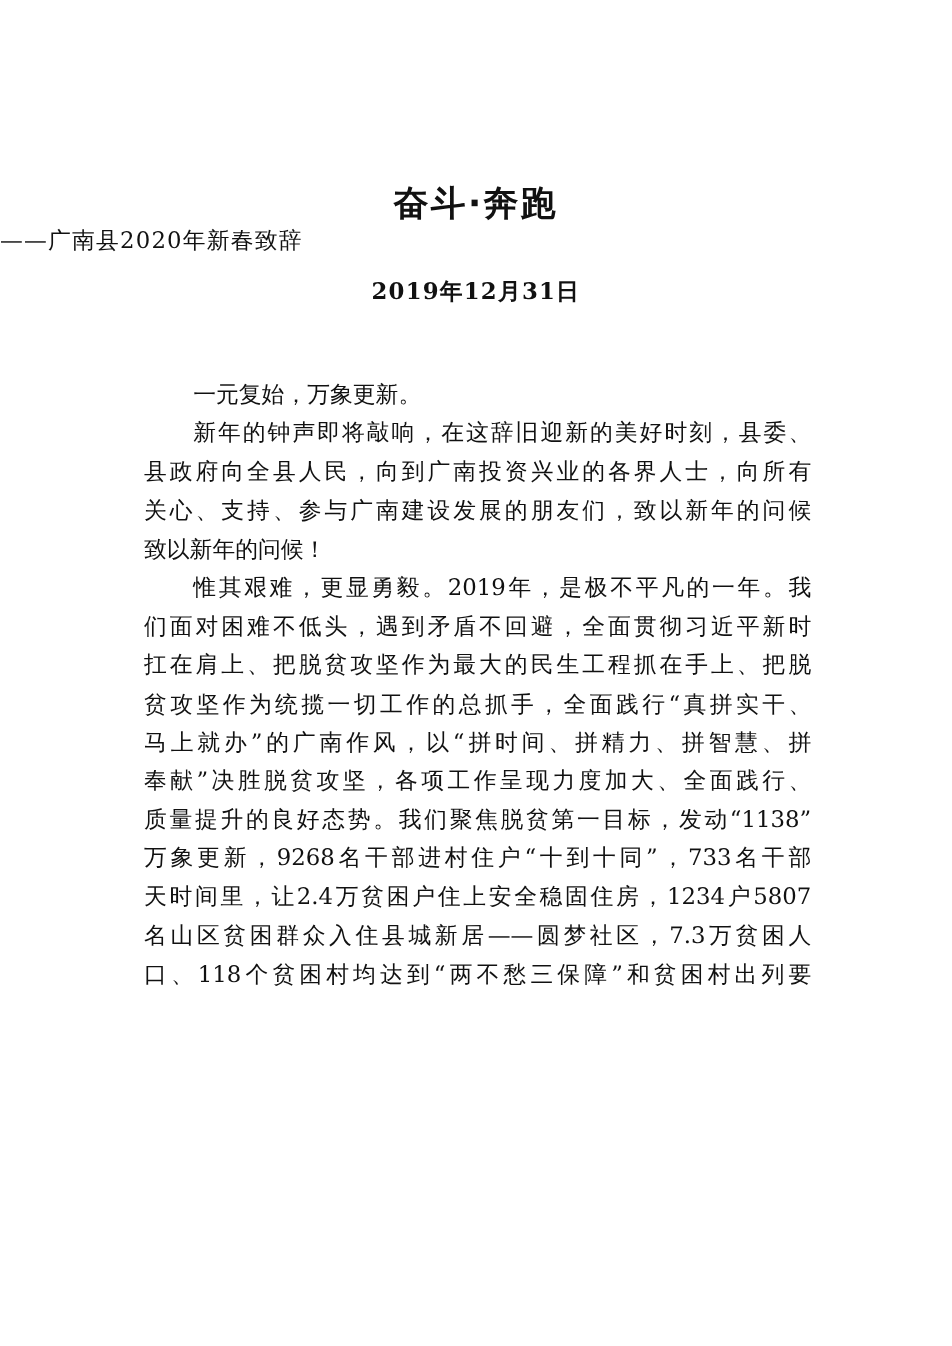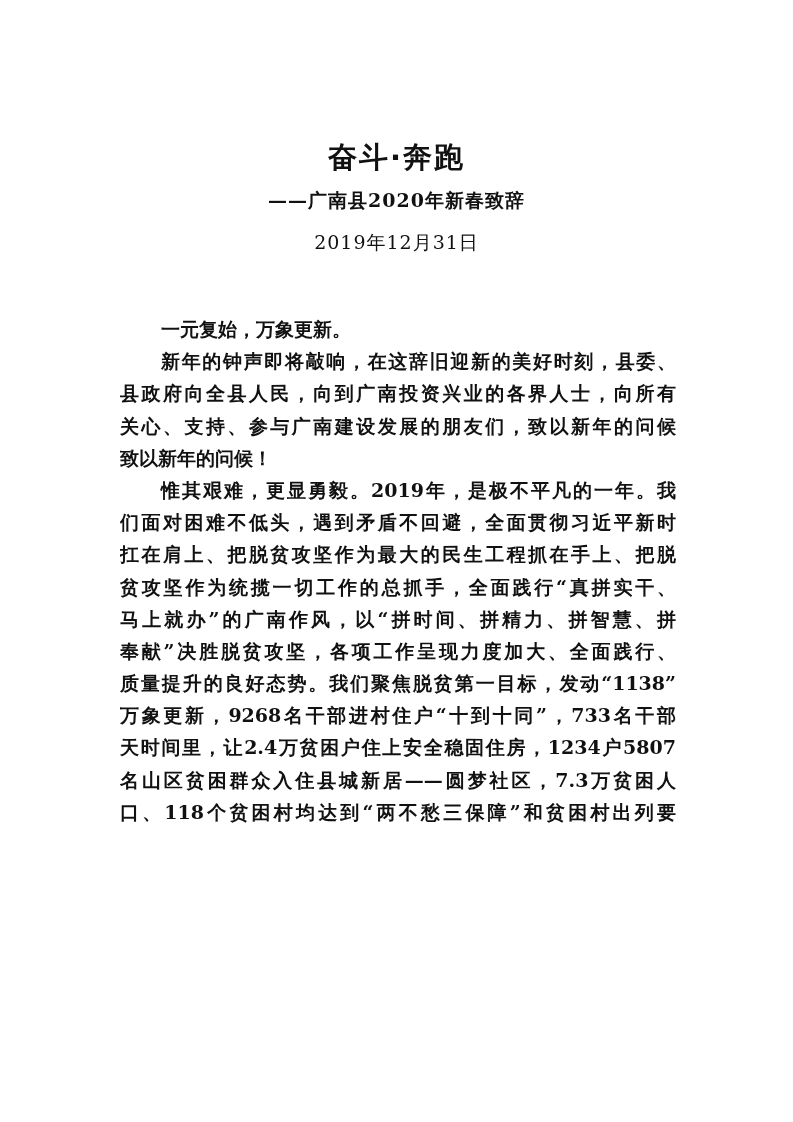--- a/index.html
+++ b/index.html
@@ -1,27 +1,27 @@
 <!DOCTYPE html>
 <html><head>
   <meta charset="utf-8">
   <style>
     html, body { margin: 0; padding: 0; background: #ffffff; }
     body { width: 793px; height: 1122px; position: relative; overflow: hidden;
            font-family: "DejaVu Serif", "Liberation Serif", serif; color: #111111; }
-    .title { position: absolute; left: 0; width: 793px; top: 138px; text-align: center;
+    .title { position: absolute; left: 0; width: 793px; top: 150px; text-align: center;
              font-size: 29px; font-weight: bold; letter-spacing: 2px;
              font-family: "DejaVu Sans", "Liberation Sans", sans-serif; }
-    .subtitle { position: absolute; left: 0; width: 793px; top: 188px; text-align: center;
-                font-size: 19px; letter-spacing: 1px; font-weight: bold; }
+    .subtitle { position: absolute; left: 0; width: 793px; top: 188px; 
+                font-size: 19px; letter-spacing: 1px; }
     .date { position: absolute; left: 0; width: 793px; top: 230px; text-align: center;
-            font-size: 19px; letter-spacing: 1px; }
+            font-size: 19px; letter-spacing: 1px; font-weight: bold; }
     .body { position: absolute; left: 120px; width: 556px; top: 313px; }
     .line { height: 32.2px; line-height: 32.2px; font-size: 19px; white-space: nowrap;
-            text-align: justify; text-align-last: justify; overflow: hidden; font-weight: bold; }
+            text-align: justify; text-align-last: justify; overflow: hidden; }
     .line.indent { padding-left: 41px; }
     .line.last { text-align-last: left; }
   </style>
 </head>
 <body>
 
 <div>
   <div class="title">奋斗·奔跑</div>
   <div class="subtitle">——广南县2020年新春致辞</div>
   <div class="date">2019年12月31日</div>

